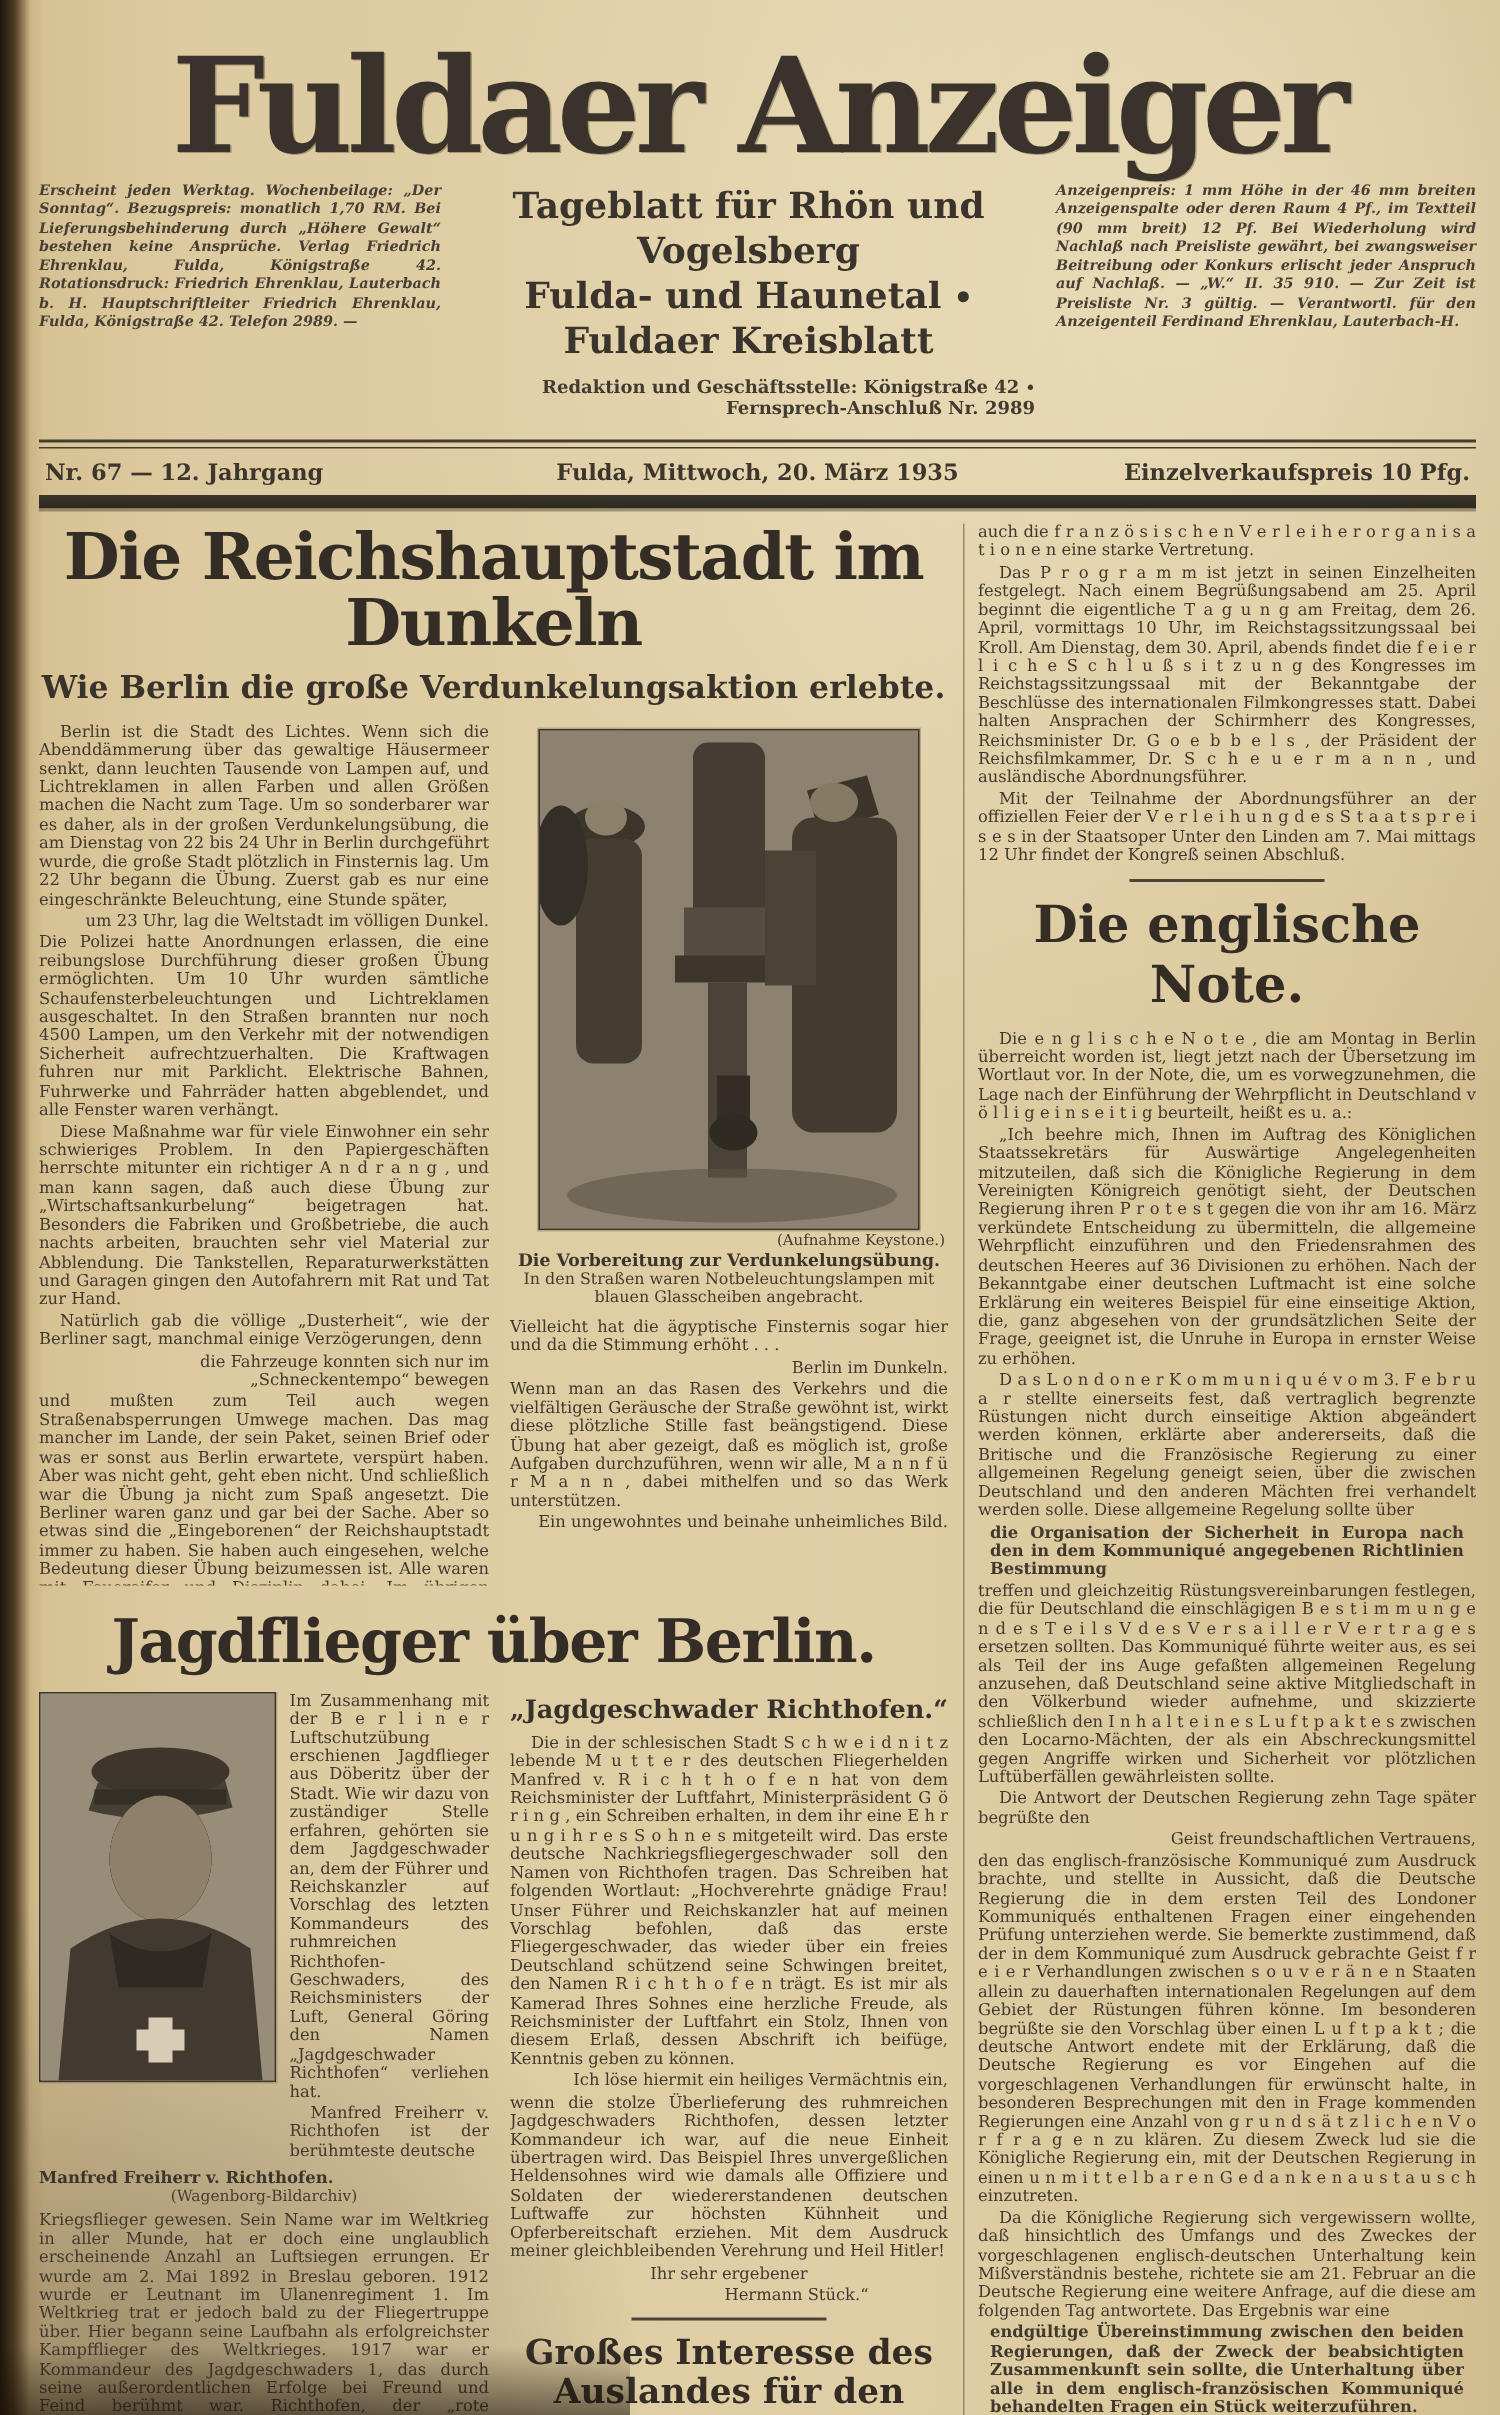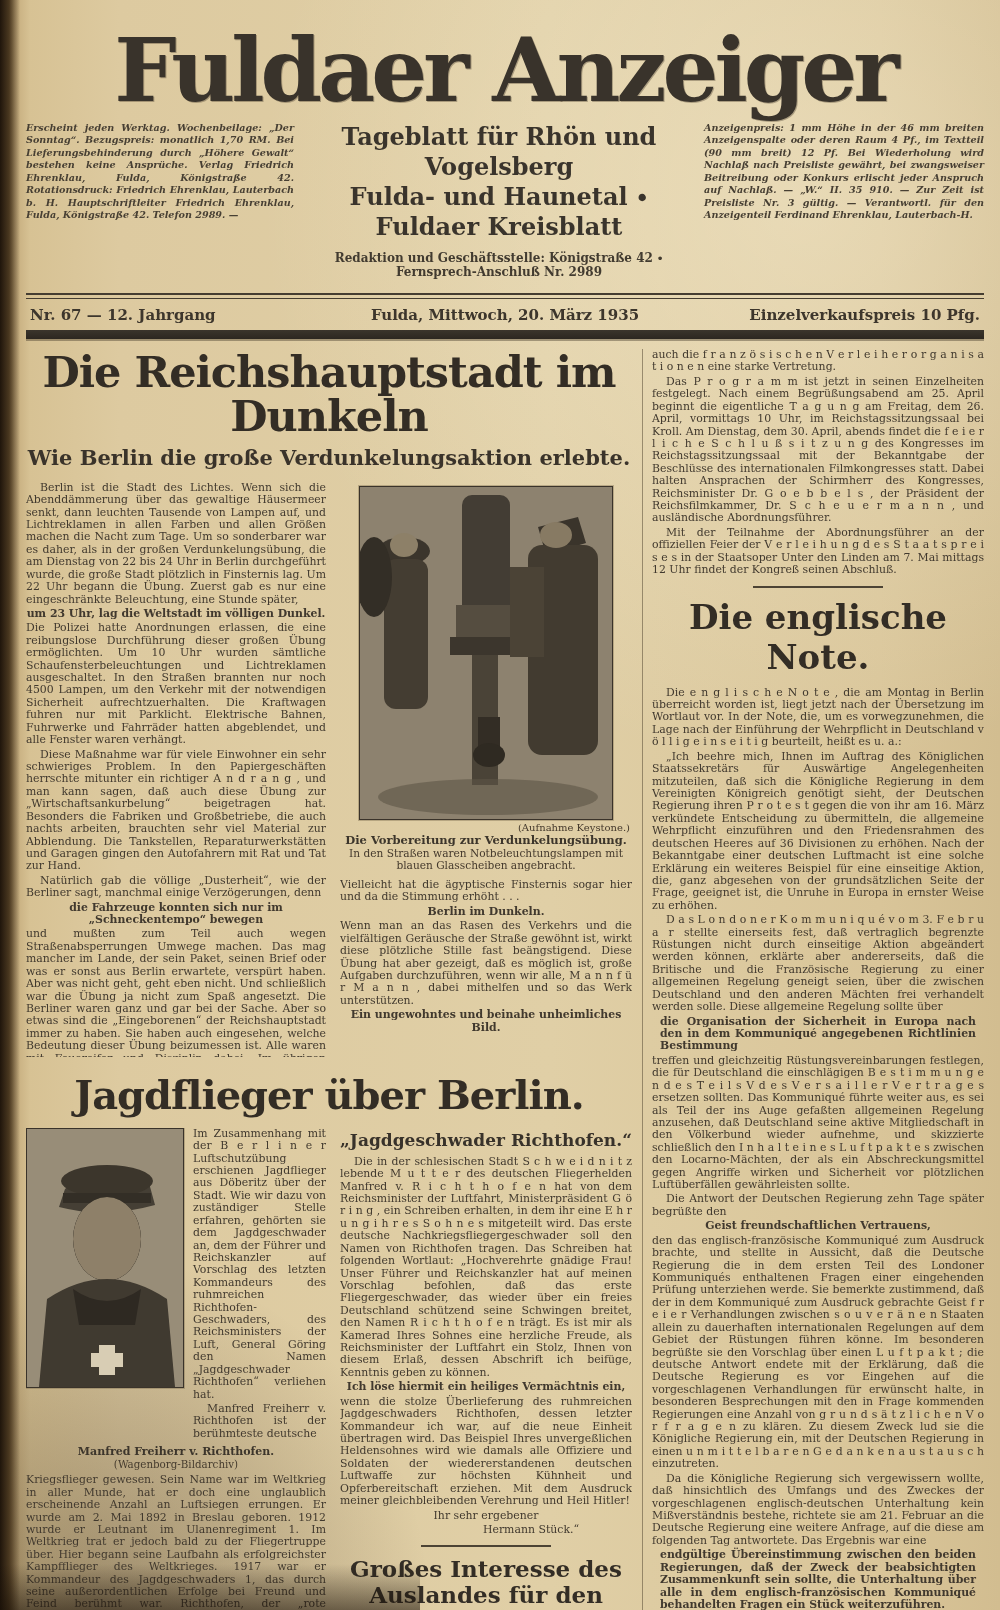--- a/index.html
+++ b/index.html
@@ -27,21 +27,21 @@
     text-shadow:1px 1px 0 rgba(60,50,35,.35);
     font-family:"DejaVu Serif",serif;
   }
   .mast-row{display:flex;align-items:flex-start;margin-top:6px;}
   .mast-small{font-size:9.6px;line-height:1.3;text-align:justify;color:#473f33;font-weight:bold;font-style:italic;}
   .mast-left{width:268px;}
   .mast-center{flex:1;text-align:center;padding:0 14px;}
   .mast-right{width:280px;}
   .mast-sub1,.mast-sub2{font-size:24px;font-weight:bold;line-height:1.25;letter-spacing:0px;color:#3a342c;}
   .mast-sub3{font-size:12px;font-weight:bold;margin-top:9px;color:#42ableness;}
-  .mast-sub3{color:#423b30;}
+  .mast-sub3{color:#423b30;text-align:right;}
 
   
   .rules{margin-top:14px;}
   .dbl{height:3px;border-top:2px solid #453d31;border-bottom:1px solid #453d31;}
   .dateline{display:flex;align-items:center;padding:7px 4px 6px 4px;}
   .dateline .dl{font-size:15px;font-weight:bold;color:#3d362c;}
   .dl-issue{width:280px;text-align:left;}
   .dl-date{flex:1;text-align:center;}
   .dl-price{width:280px;text-align:right;}
   .bar{height:9px;background:linear-gradient(180deg,#3b352c,#2c2720);box-shadow:0 2px 0 rgba(60,50,35,.4);}
@@ -56,42 +56,42 @@
   .main-sub{font-size:21px;font-weight:bold;text-align:center;margin:0 0 12px 0;color:#3a332a;}
 
   .twocol{display:flex;height:575px;overflow:hidden;}
   .colA{width:300px;overflow:hidden;}
   .colB{width:292px;margin-left:14px;overflow:hidden;}
 
   
   .bt p{margin:0 0 2px 0;font-size:10.9px;line-height:1.14;text-align:justify;color:#41392e;}
   .bt p.p{text-indent:14px;}
   .bt p.np{text-indent:0;}
-  .bt p.bc{font-weight:bold;text-align:center;text-indent:0;margin:2px 0;}
+  .bt p.bc{font-weight:normal;text-align:right;text-indent:0;margin:2px 0;}
   .bt p.bj{font-weight:bold;text-align:justify;text-indent:0;padding:0 8px;margin:2px 0;}
   .bt p.ct{text-align:center;text-indent:0;margin:2px 0;}
   .bt p.rt{text-align:center;text-indent:0;padding-left:90px;margin:0 0 2px 0;}
 
   
   .photo-frame{border:1px solid #3a332a;background:#9a8f7c;box-shadow:0 0 0 1px rgba(120,104,76,.4);}
   .photo1{width:252px;height:332px;margin:4px auto 2px auto;}
   .photo-credit{font-size:10px;text-align:right;color:#44392c;margin:2px 2px 0 0;}
   .photo-cap-b{font-size:11.5px;font-weight:bold;text-align:center;color:#3c352b;}
   .photo-cap{font-size:10.6px;text-align:center;color:#44392c;line-height:1.15;margin-bottom:8px;}
 
   
   .jagd-head{font-size:40px;font-weight:bold;text-align:center;margin:14px 0 10px 0;color:#33 Dumbledore;}
   .jagd-head{color:#332d25;letter-spacing:-1px;}
   .jagd-row{display:flex;height:516px;overflow:hidden;}
   .jagdA{width:300px;overflow:hidden;}
   .jagdB{width:292px;margin-left:14px;overflow:hidden;}
   .portrait-row{display:flex;}
   .portrait{width:156px;height:258px;flex:0 0 auto;}
   .jagd-intro{margin-left:9px;flex:1;}
-  .pcap1{font-size:11px;font-weight:bold;text-align:center;margin-top:3px;color:#3c352b;}
+  .pcap1{font-size:11px;font-weight:bold;text-align:left;margin-top:3px;color:#3c352b;}
   .pcap2{font-size:10.3px;text-align:center;color:#463c2e;margin-bottom:4px;}
 
   .rich-head{font-size:17px;font-weight:bold;text-align:center;margin:2px 0 6px 0;color:#38322a;}
   .divider{width:130px;border-top:2px solid #4c4334;margin:9px auto;}
   .film-head{font-size:23px;font-weight:bold;text-align:center;line-height:1.12;margin:2px 0 4px 0;color:#332d25;}
 
   
   .rc .bt p{font-size:10.9px;}
   .note-head{font-size:34px;font-weight:bold;text-align:center;margin:6px 0 10px 0;color:#332d25;}
 

